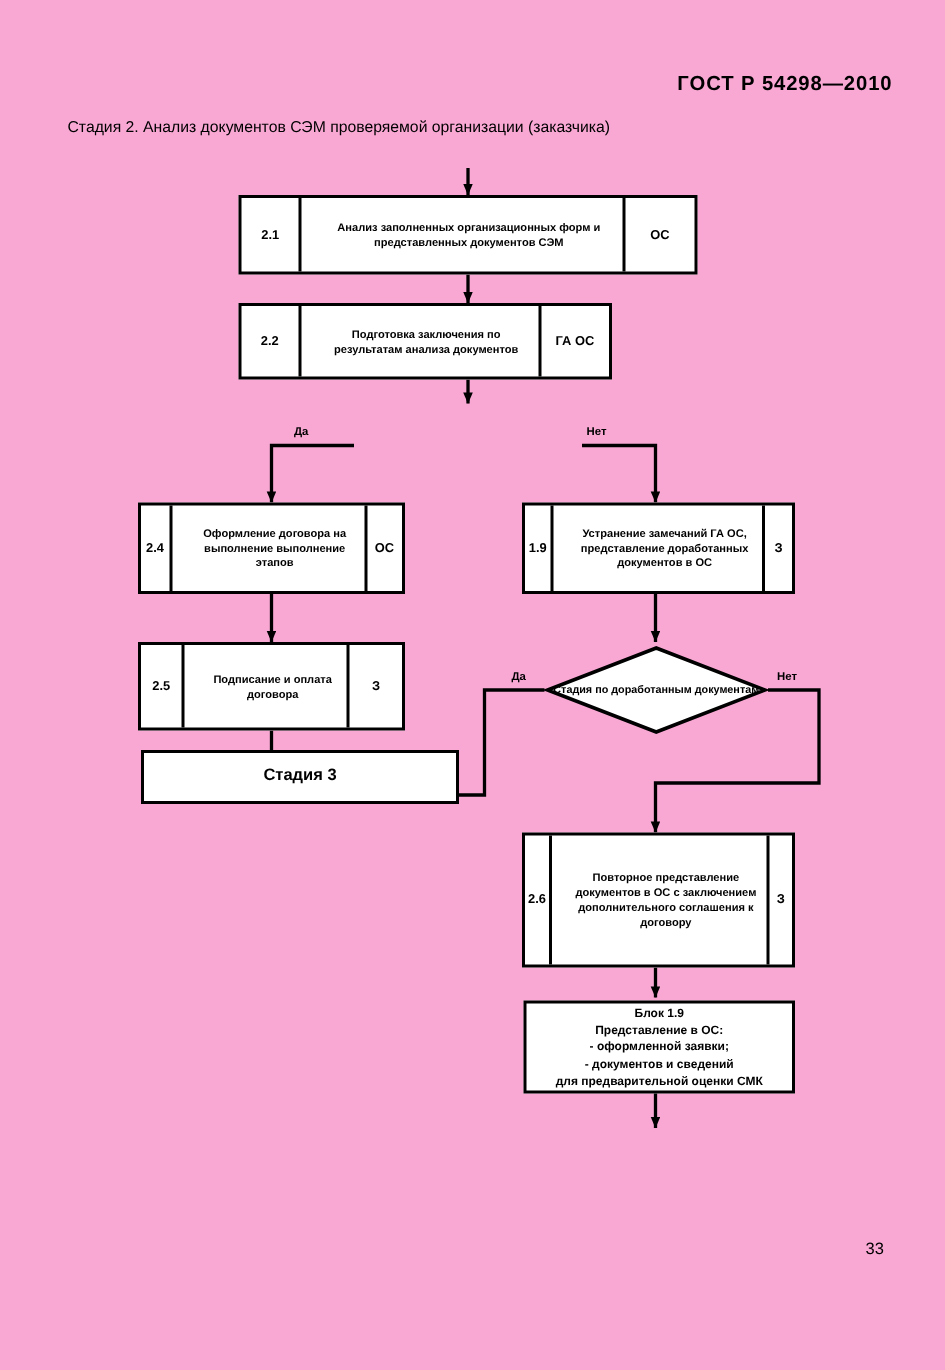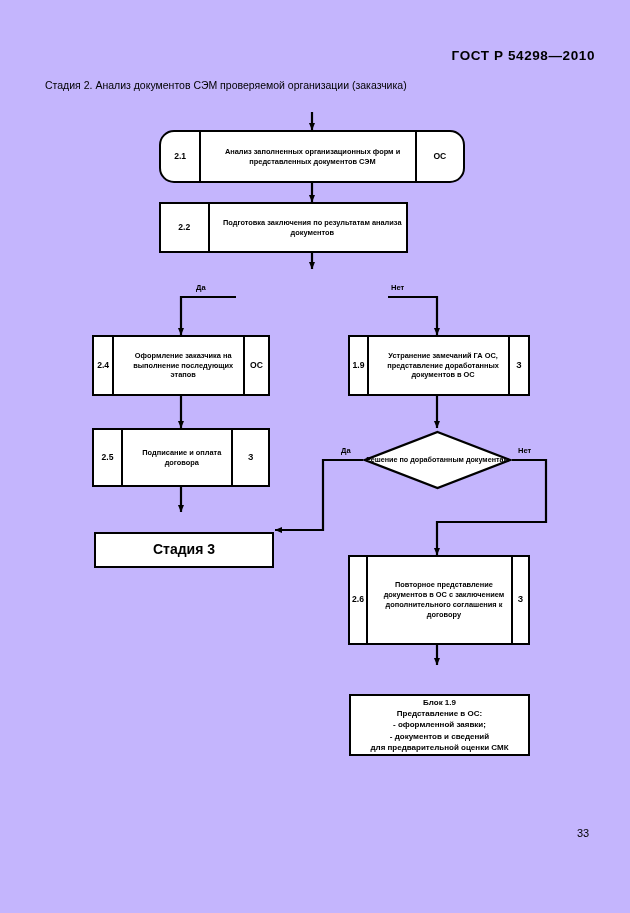--- a/index.html
+++ b/index.html
@@ -9,21 +9,21 @@
     background: #ffffff;
   }
   body {
     font-family: "Liberation Sans", "DejaVu Sans", sans-serif;
     color: #000000;
   }
   #page {
     position: relative;
     width: 630px;
     height: 913px;
-    background: #c4b5fd;
+    background: #f9a8d4;
     overflow: hidden;
   }
 
   
   .doc-header {
     position: absolute;
     top: 48px;
     right: 35px;
     font-size: 13.5px;
     font-weight: bold;
@@ -173,34 +173,35 @@
 
       <line x1="437" y1="727" x2="437" y2="752" marker-end="url(#arw)"></line>
     </g>
   </svg>
 
   <div class="branch-label" style="left:196px; top:283px;">Да</div>
   <div class="branch-label" style="left:391px; top:283px;">Нет</div>
   <div class="branch-label" style="left:341px; top:446px;">Да</div>
   <div class="branch-label" style="left:518px; top:446px;">Нет</div>
 
-  <div class="node" style="left:159px; top:130px; width:306px; height:53px;border-radius:15px;">
+  <div class="node" style="left:159px; top:130px; width:306px; height:53px;">
     <div class="cell cell-num" style="width:58px;">2.1</div>
     <div class="cell cell-body">Анализ заполненных организационных форм и представленных документов СЭМ</div>
     <div class="cell cell-resp" style="width:70px;">ОС</div>
   </div>
 
   <div class="node" style="left:159px; top:202px; width:249px; height:51px;">
     <div class="cell cell-num" style="width:58px;">2.2</div>
     <div class="cell cell-body">Подготовка заключения по результатам анализа документов</div>
+    <div class="cell cell-resp" style="width:70px;">ГА ОС</div>
   </div>
 
   <div class="node" style="left:92px; top:335px; width:178px; height:61px;">
     <div class="cell cell-num" style="width:34px;">2.4</div>
-    <div class="cell cell-body">Оформление заказчика на выполнение последующих этапов</div>
+    <div class="cell cell-body">Оформление договора на выполнение выполнение этапов</div>
     <div class="cell cell-resp" style="width:43px;">ОС</div>
   </div>
 
   <div class="node" style="left:348px; top:335px; width:182px; height:61px;">
     <div class="cell cell-num" style="width:36px;">1.9</div>
     <div class="cell cell-body">Устранение замечаний ГА ОС, представление доработанных документов в ОС</div>
     <div class="cell cell-resp" style="width:38px;">З</div>
   </div>
 
   <div class="node" style="left:92px; top:428px; width:178px; height:59px;">
@@ -213,26 +214,26 @@
     <div class="cell cell-num" style="width:36px;">2.6</div>
     <div class="cell cell-body">Повторное представление документов в ОС с заключением дополнительного соглашения к договору</div>
     <div class="cell cell-resp" style="width:38px;">З</div>
   </div>
 
 
   <div class="diamond-wrap" style="left:363px; top:430px; width:149px; height:60px;">
     <svg width="149" height="60" viewBox="0 0 149 60" xmlns="http://www.w3.org/2000/svg">
       <polygon points="74.5,2 147,30 74.5,58 2,30" fill="#fff" stroke="#000" stroke-width="2.4"></polygon>
     </svg>
-    <div class="diamond-label">Решение по доработанным документам</div>
-  </div>
-
-  <div class="plain-box" style="left:94px; top:532px; width:180px; height:36px; font-size:14px;">Стадия 3</div>
-
-  <div class="plain-box" style="left:349px; top:694px; width:181px; height:62px; flex-direction:column; justify-content:center;">
+    <div class="diamond-label">Стадия по доработанным документам</div>
+  </div>
+
+  <div class="plain-box" style="left:94px; top:500px; width:212px; height:36px; font-size:11px;">Стадия 3</div>
+
+  <div class="plain-box" style="left:349px; top:667px; width:181px; height:62px; flex-direction:column; justify-content:center;">
     <div>Блок 1.9</div>
     <div>Представление в ОС:</div>
     <div>- оформленной заявки;</div>
     <div>- документов и сведений</div>
     <div>для предварительной оценки СМК</div>
   </div>
 
   <div class="page-number">33</div>
 
 </div>

